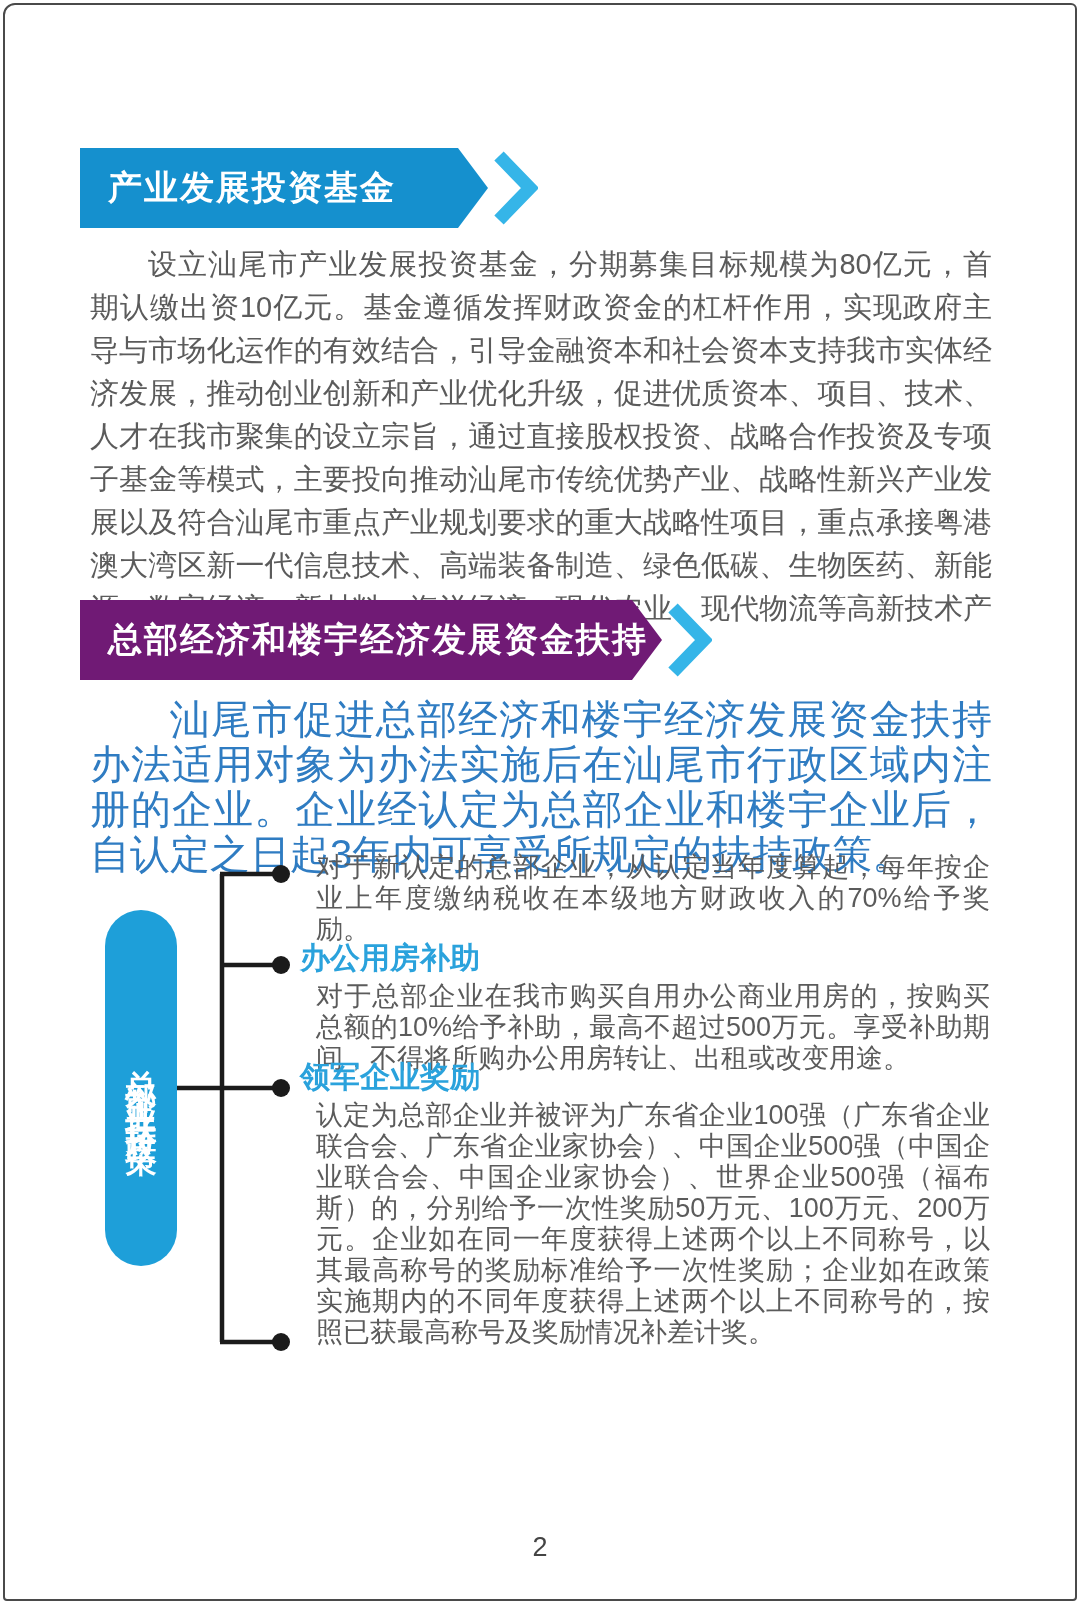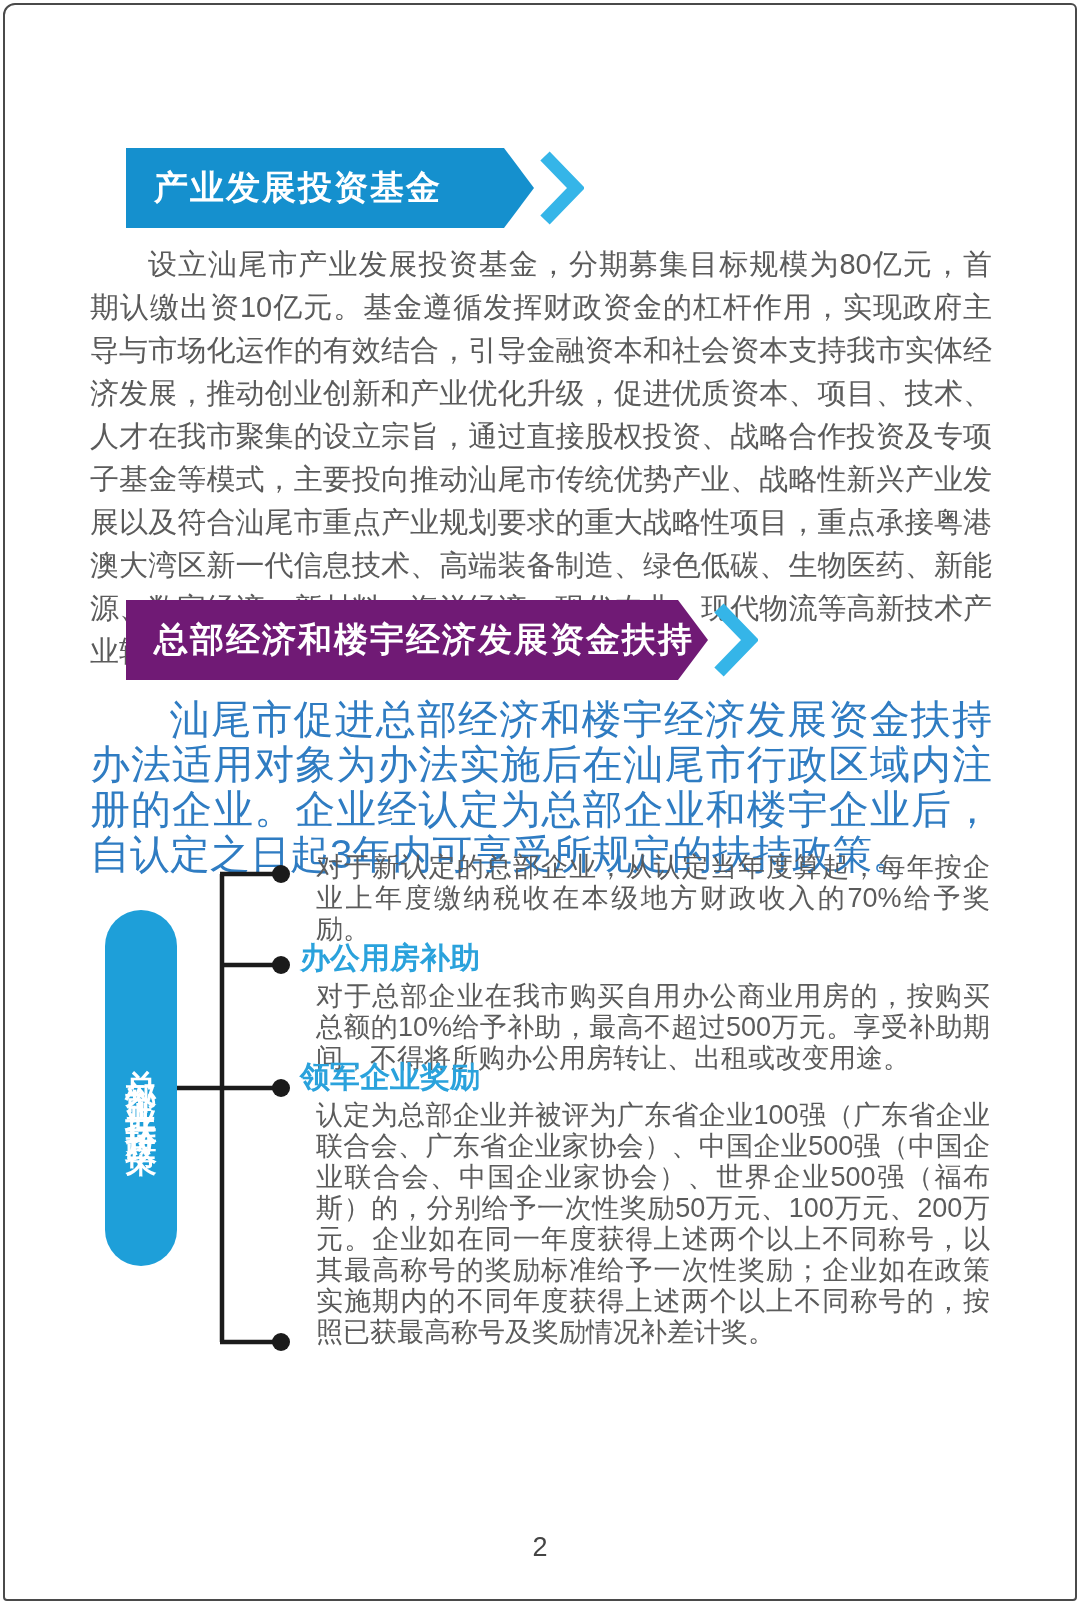--- a/index.html
+++ b/index.html
@@ -29,21 +29,20 @@
     display: flex;
     align-items: center;
   }
   .banner-body {
     height: 80px;
     display: flex;
     align-items: center;
     padding-left: 28px;
     box-sizing: border-box;
     clip-path: polygon(0 0, calc(100% - 30px) 0, 100% 50%, calc(100% - 30px) 100%, 0 100%);
-    margin-left: 46px;
   }
   .banner-1 .banner-body { width: 408px; background: #1590CE; }
   .banner-2 .banner-body { width: 582px; background: #701a75; }
   .banner-title {
     color: #ffffff;
     font-size: 34px;
     font-weight: bold;
     letter-spacing: 2px;
     white-space: nowrap;
   }

